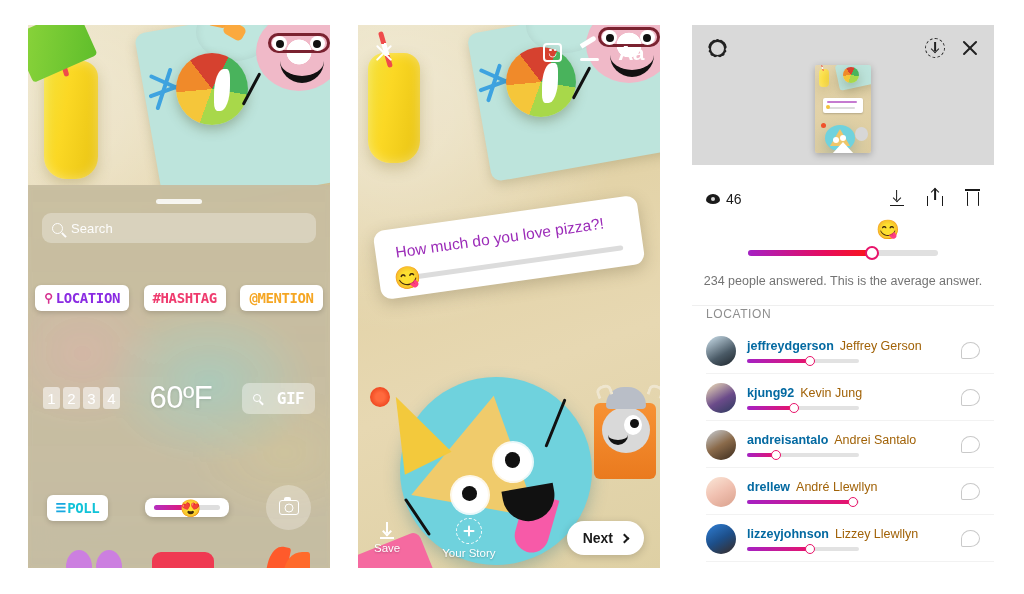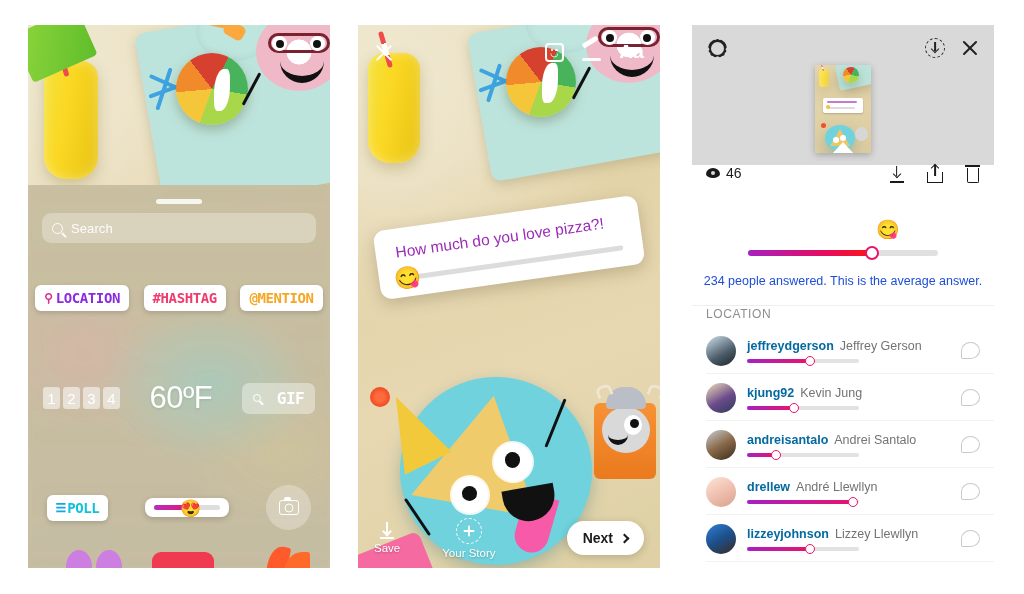--- a/index.html
+++ b/index.html
@@ -153,21 +153,21 @@
   .stickicon {
     width:19px; height:19px; border:2px solid #fff; border-radius:4px;
     position:relative;
   }
   .stickicon::before { content:"◡"; position:absolute; left:50%; top:44%; transform:translate(-50%,-50%); color:#fff; font-size:10px; }
   .stickicon i { position:absolute; width:2.4px; height:2.4px; background:#fff; border-radius:50%; top:4px; }
   .stickicon i:nth-child(1){ left:4px; } .stickicon i:nth-child(2){ right:4px; }
   .penicon { width:22px; height:20px; position:relative; }
   .penicon .nib { position:absolute; left:2px; top:1px; width:17px; height:5px; background:#fff; border-radius:1px 4px 4px 1px; transform:rotate(-32deg); transform-origin:left center;}
   .penicon .base { position:absolute; left:1px; bottom:2px; width:19px; height:2.2px; background:#fff; border-radius:2px; }
-  .aaicon { color:#fff; font-size:21px; font-weight:700; letter-spacing:-.5px; line-height:1;font-family:Liberation Mono, monospace; }
+  .aaicon { color:#fff; font-size:21px; font-weight:700; letter-spacing:-.5px; line-height:1; }
 
   .slidercard {
     position:absolute; background:#fff; border-radius:11px;
     box-shadow:0 5px 16px rgba(90,80,50,.28);
     transform: rotate(-8deg);
     padding:15px 20px 16px;
   }
   .slidercard .q { color:#9b2bb8; font-size:15.5px; font-weight:500; white-space:nowrap; }
   .slidercard .rail { position:relative; margin-top:15px; height:5px; border-radius:3px; background:#dcdcdc; }
   .slidercard .knob { position:absolute; top:50%; transform:translate(-50%,-50%); font-size:22px; line-height:1; }
@@ -231,21 +231,21 @@
     box-shadow:0 2px 7px rgba(0,0,0,.25);
   }
   .thumb-caret {
     position:absolute; left:50%; transform:translateX(-50%);
     bottom:-1px; width:0;height:0;
     border-left:11px solid transparent; border-right:11px solid transparent;
     border-bottom:12px solid #fff;
   }
   .statrow {
     position:absolute; top:140px; left:0; right:0; height:55px;
-    display:flex; align-items:flex-start; padding:0 14px;
+    display:flex; align-items:flex-end; padding:12px 14px;
     border-bottom:1px solid #efefef; background:#fff;
   }
   .eyec { display:flex; align-items:center; gap:6px; font-size:14px; color:#1a1a1a; }
   .eyeglyph { width:14px;height:10px; border-radius:50% 50% 50% 50%/60% 60% 40% 40%; background:#1a1a1a; position:relative; }
   .eyeglyph::after { content:""; position:absolute; left:50%;top:50%;transform:translate(-50%,-50%); width:4px;height:4px;border-radius:50%;background:#d9d9d9; }
   .statacts { margin-left:auto; display:flex; align-items:center; gap:22px; }
   .dl2 { width:17px;height:17px;position:relative; }
   .dl2::before { content:""; position:absolute; left:50%;top:0;width:1.8px;height:10px;background:#1a1a1a;transform:translateX(-50%); }
   .dl2 .ar { position:absolute; left:50%; top:5px; transform:translateX(-50%) rotate(45deg); width:6px;height:6px;border-right:1.8px solid #1a1a1a;border-bottom:1.8px solid #1a1a1a; }
   .dl2 .ln { position:absolute; left:50%;bottom:0;transform:translateX(-50%); width:14px;height:1.7px;background:#1a1a1a; }
@@ -256,30 +256,30 @@
   .trash { width:15px;height:18px; position:relative; }
   .trash .lid { position:absolute; top:0; left:0; width:15px;height:1.8px;background:#1a1a1a; }
   .trash .bdy { position:absolute; top:3px; left:1.5px; width:12px;height:15px; border:1.7px solid #1a1a1a; border-top:none; border-radius:0 0 2px 2px; }
 
   .avgblock { position:absolute; top:181px; left:0; right:0; height:100px; background:#fff; border-bottom:1px solid #efefef; }
   .avgrail { position:absolute; left:56px; right:56px; top:44px; height:6px; border-radius:4px; background:#e0e0e0; }
   .avgfill { position:absolute; left:0; top:0; height:100%; border-radius:4px;
              background: linear-gradient(90deg,#a521c4 0%, #e60c5d 62%, #fa1616 100%); }
   .avgknob { position:absolute; top:50%; transform:translate(-50%,-50%); width:14px;height:14px;border-radius:50%; background:#fff; border:2px solid #e8136a; }
   .avgemoji { position:absolute; top:12px; transform:translateX(-50%); font-size:19px; }
-  .avgnote { position:absolute; top:68px; left:0; right:0; text-align:center; font-size:12.5px; color:#1d4ed8; }
+  .avgnote { position:absolute; top:68px; left:0; right:0; text-align:center; font-size:12.5px; color:#737373; }
 
   .ansheader { position:absolute; top:282px; left:14px; font-size:12px; letter-spacing:.6px; color:#8e8e8e; }
   .anslist { position:absolute; top:302px; left:0; right:0; bottom:0; overflow:hidden; }
   .ansrow { height:47px; display:flex; align-items:center; padding:0 14px; position:relative; }
   .av { width:30px;height:30px;border-radius:50%; flex:none; overflow:hidden; }
   .ansmid { margin-left:11px; flex:1; min-width:0; }
   .names { display:flex; align-items:baseline; gap:6px; white-space:nowrap; }
   .uname { font-size:12.5px; font-weight:700; color:#0369a1; }
-  .fname { font-size:12.5px; color:#737373; }
+  .fname { font-size:12.5px; color:#a16207; }
   .minirail { position:relative; margin-top:6px; width:112px; height:4px; border-radius:3px; background:#e2e2e2; }
   .minifill { position:absolute; left:0;top:0;height:100%;border-radius:3px;
               background:linear-gradient(90deg,#a521c4, #e8136a); }
   .miniknob { position:absolute; top:50%; transform:translate(-50%,-50%); width:10px;height:10px;border-radius:50%;background:#fff;border:1.8px solid #e8136a; }
   .bubble { margin-left:auto; width:19px;height:17px; border:1.6px solid #c9c9c9; border-radius:50% 50% 50% 10%; flex:none; }
   .rowline { position:absolute; left:14px; right:0; bottom:0; height:1px; background:#f2f2f2; }
 </style>
 </head>
 <body>
 

